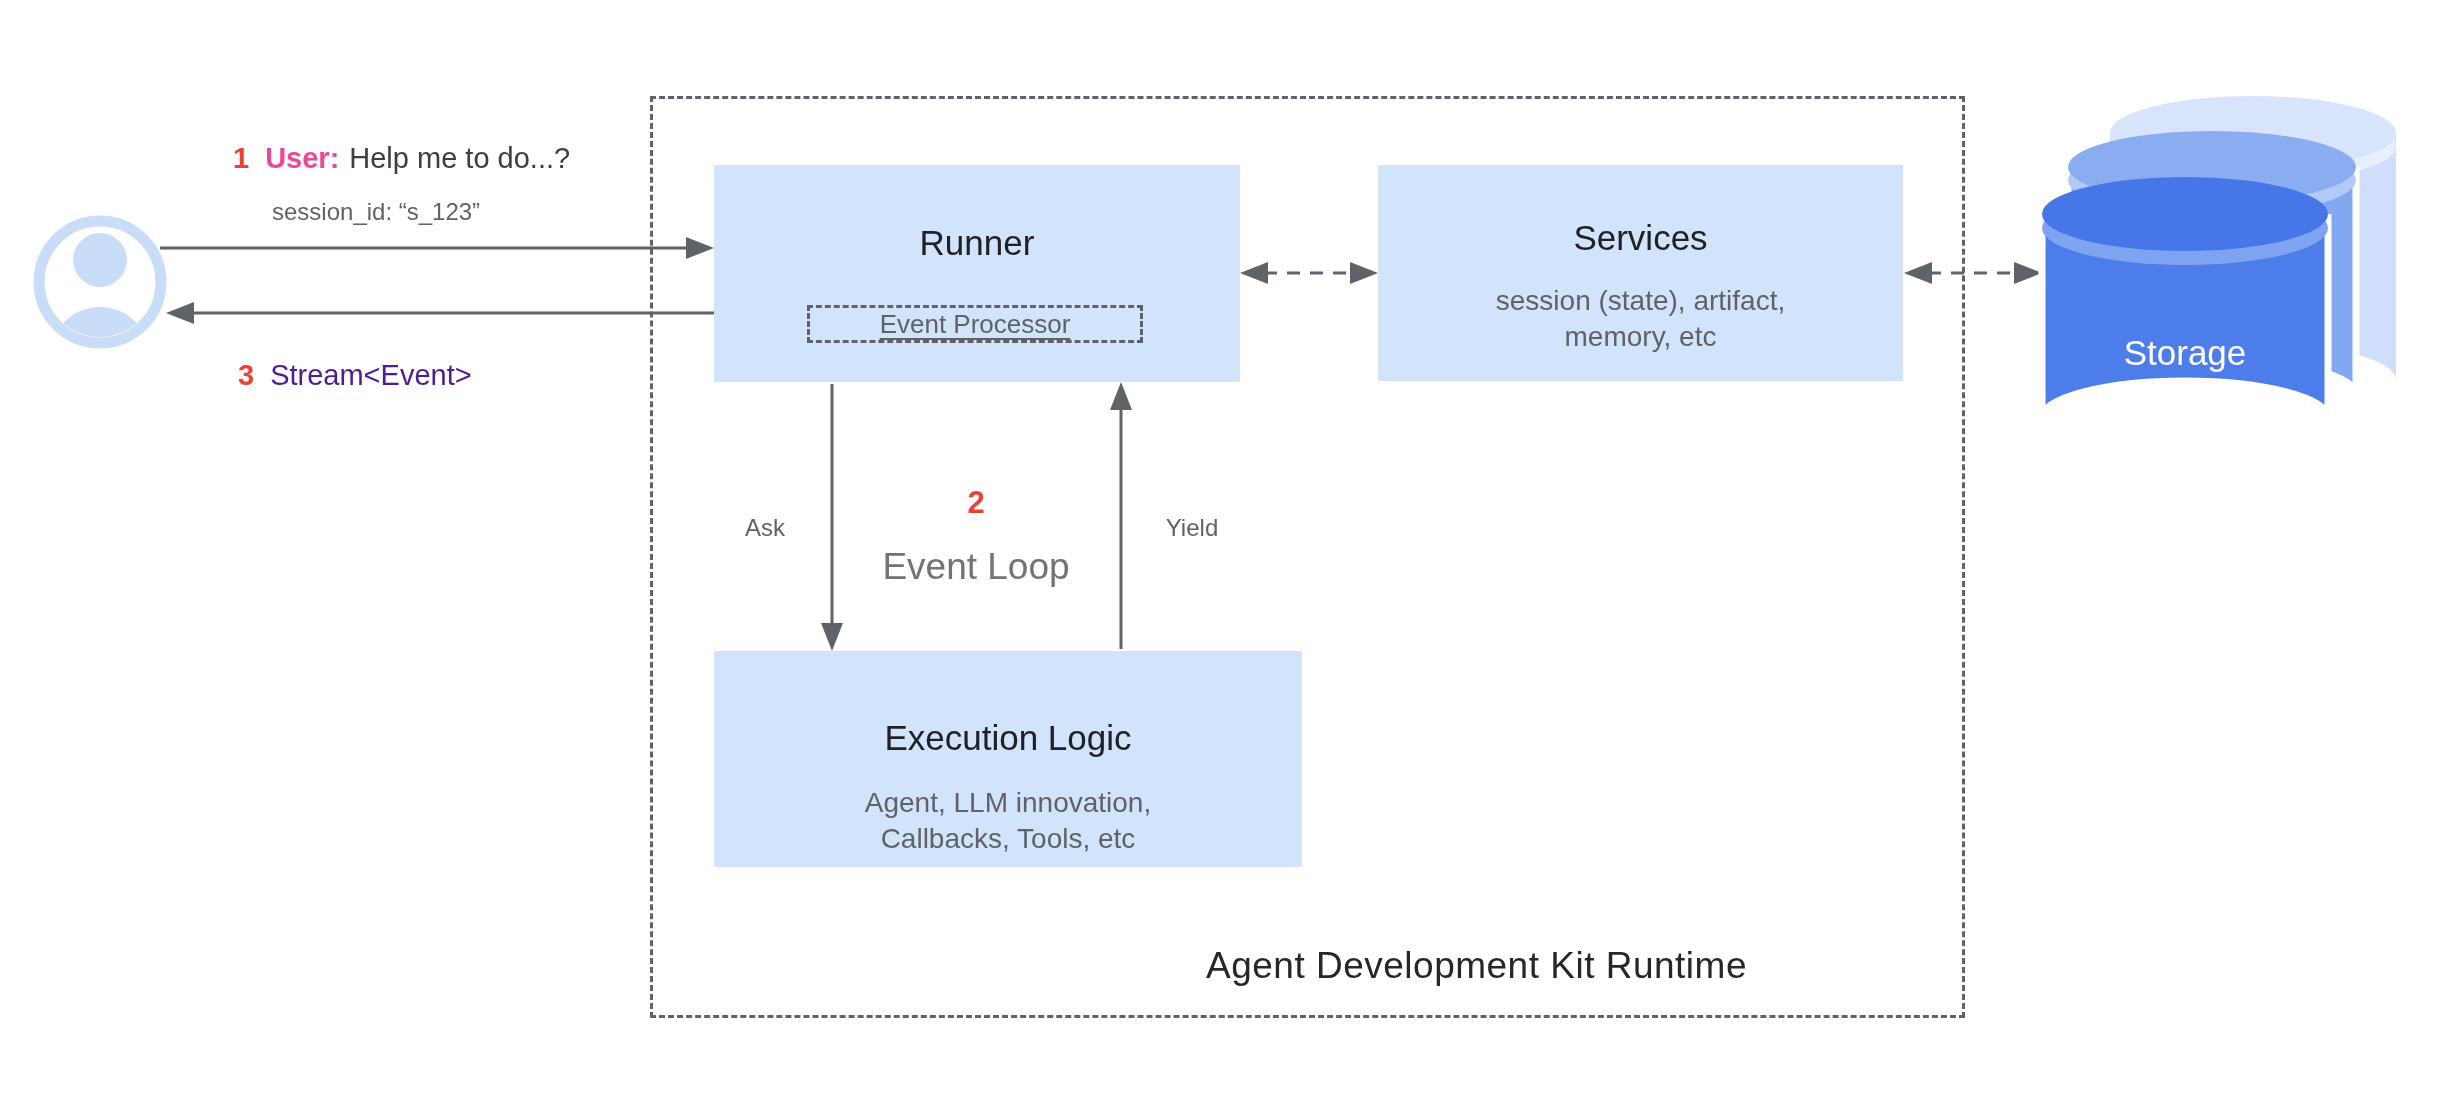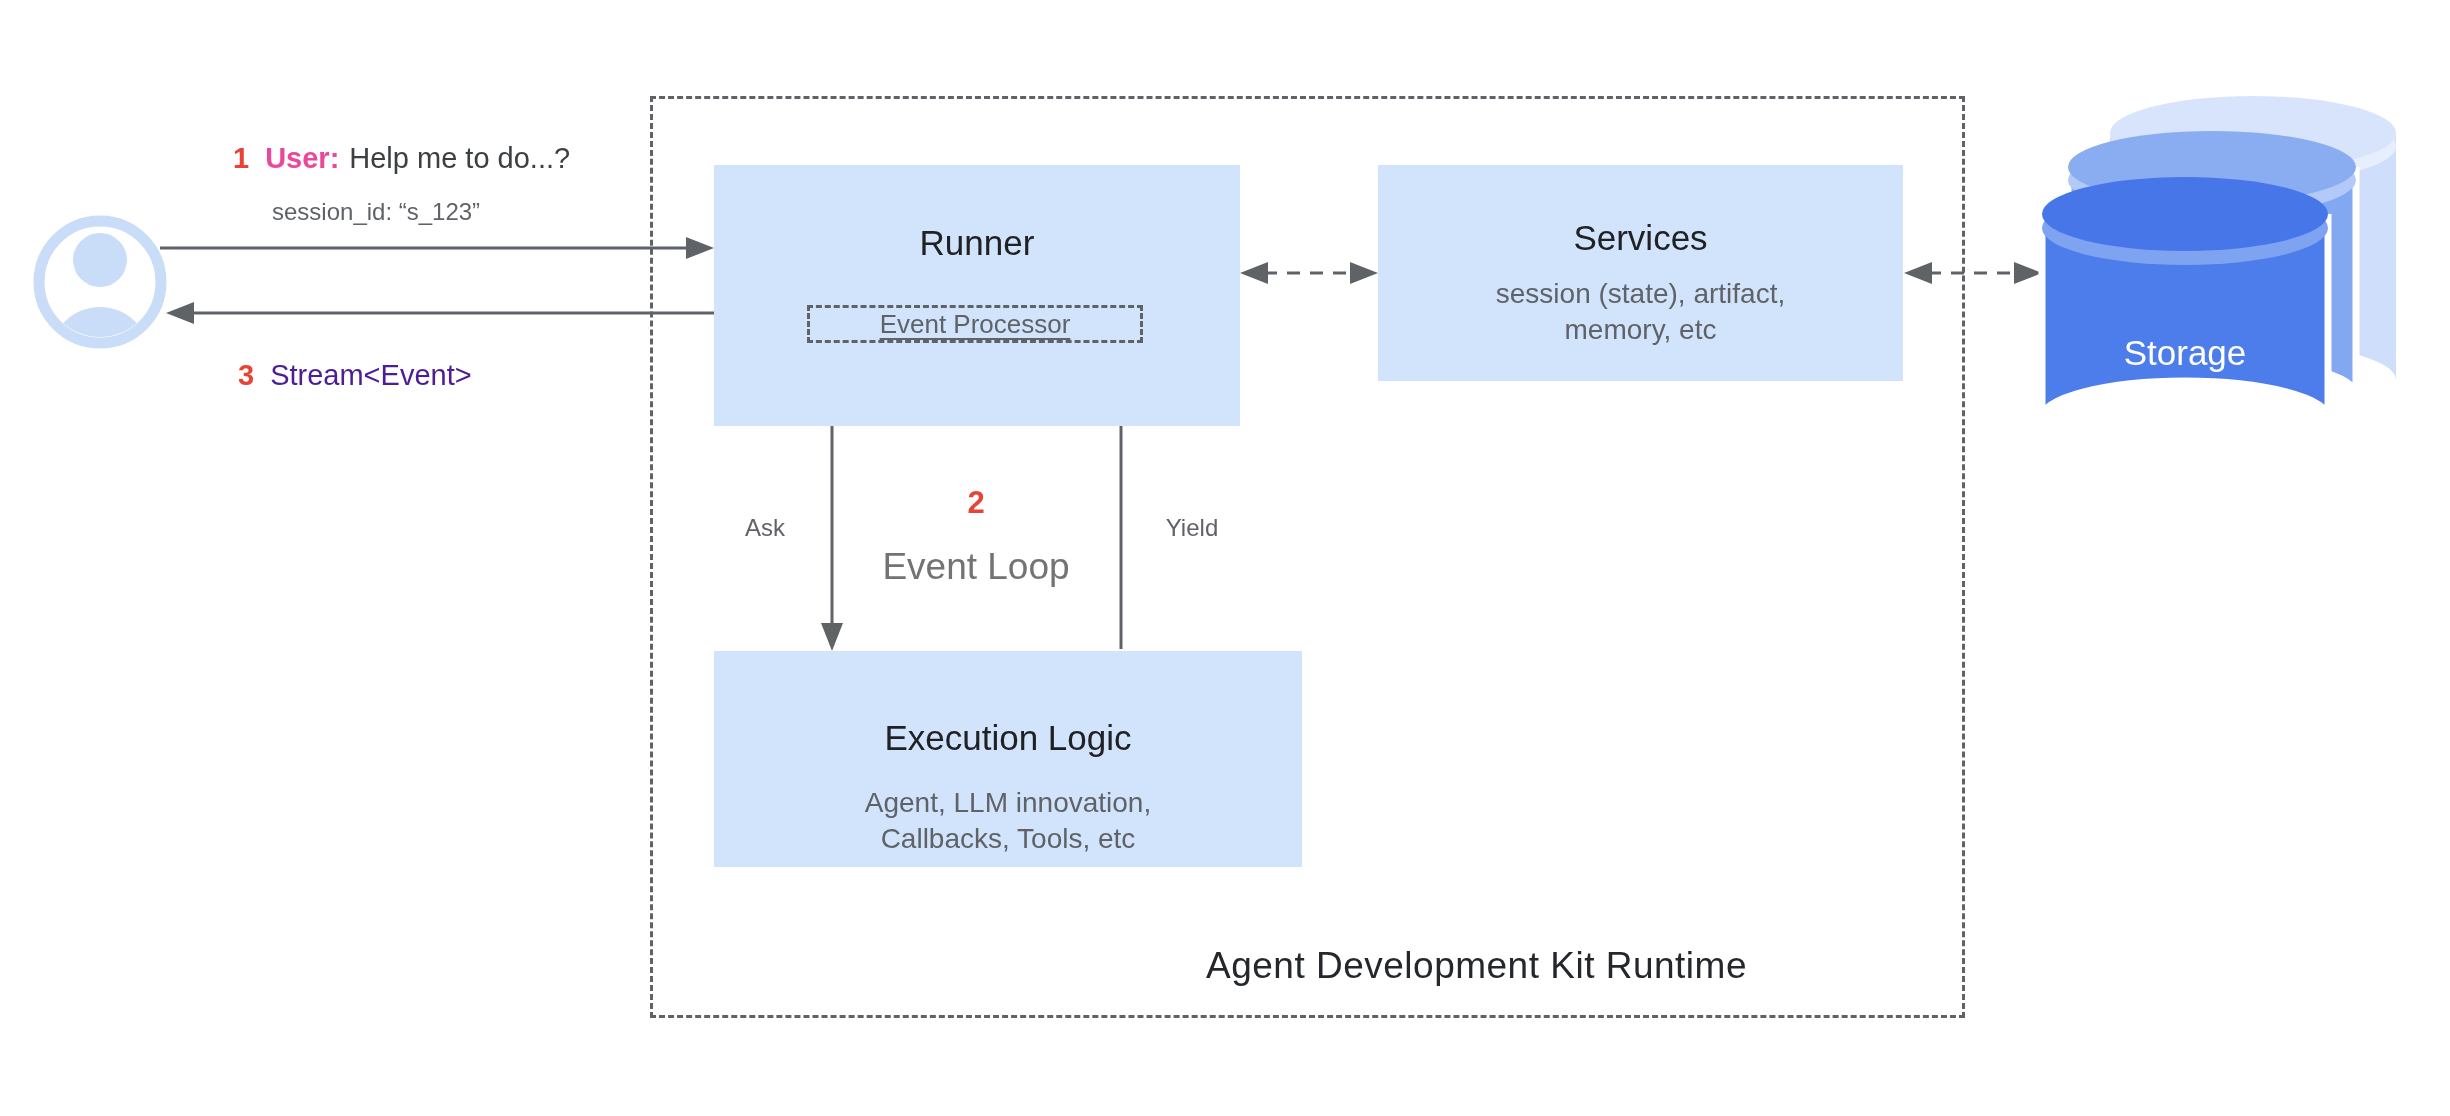--- a/index.html
+++ b/index.html
@@ -16,30 +16,30 @@
   #runtime-caption{
     left:1206px;top:945px;font-size:37px;color:#24272b;letter-spacing:0.5px;white-space:nowrap;text-align:right;
   }
 
   
   .box{
     position:absolute;background:#d2e3fc;
     display:flex;flex-direction:column;align-items:center;text-align:center;
     box-sizing:border-box;
   }
-  #runner-box{left:714px;top:165px;width:526px;height:261px;}
+  #runner-box{left:714px;top:165px;width:526px;height:217px;}
   #services-box{left:1378px;top:165px;width:525px;height:216px;}
   #execution-box{left:714px;top:651px;width:588px;height:216px;}
 
   .box-title{font-size:35px;line-height:42px;color:#202124;}
   #runner-box .box-title{margin-top:57px;}
   #services-box .box-title{margin-top:52px;}
   #execution-box .box-title{margin-top:66px;}
   .box-sub{font-size:28px;line-height:36px;color:#5f6368;}
-  #services-box .box-sub{margin-top:17px;}
+  #services-box .box-sub{margin-top:24px;}
   #execution-box .box-sub{margin-top:26px;}
 
   
   #event-processor{
     position:absolute;left:93px;top:140px;width:336px;height:38px;
     border:3px dashed #5f6368;box-sizing:border-box;
     display:flex;align-items:center;justify-content:center;
   }
   #event-processor span{
     font-size:26px;color:#5f6368;

